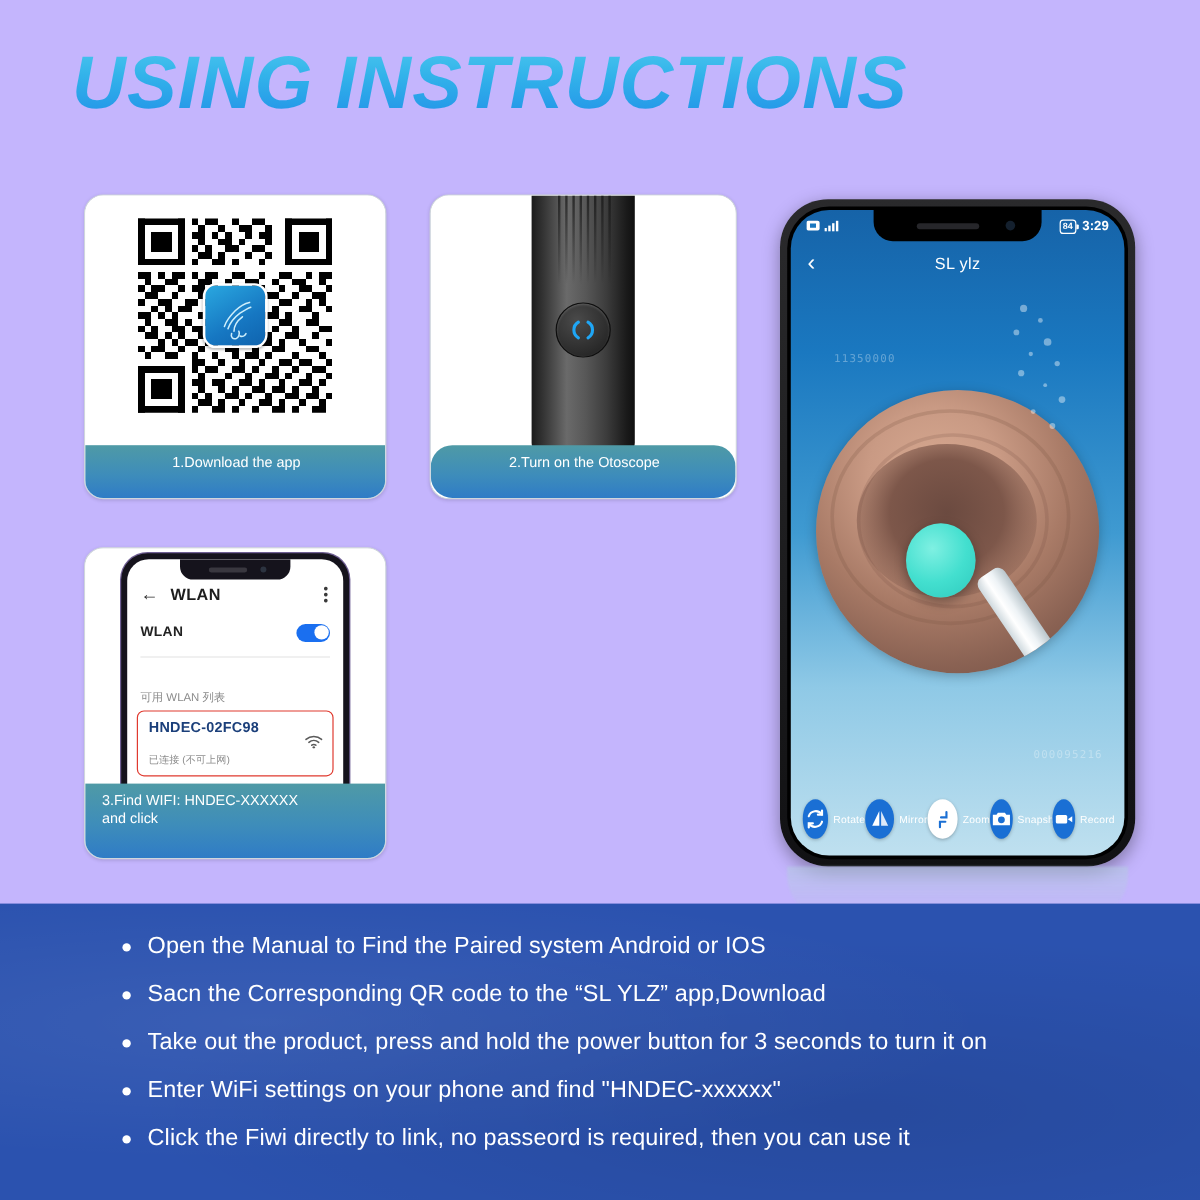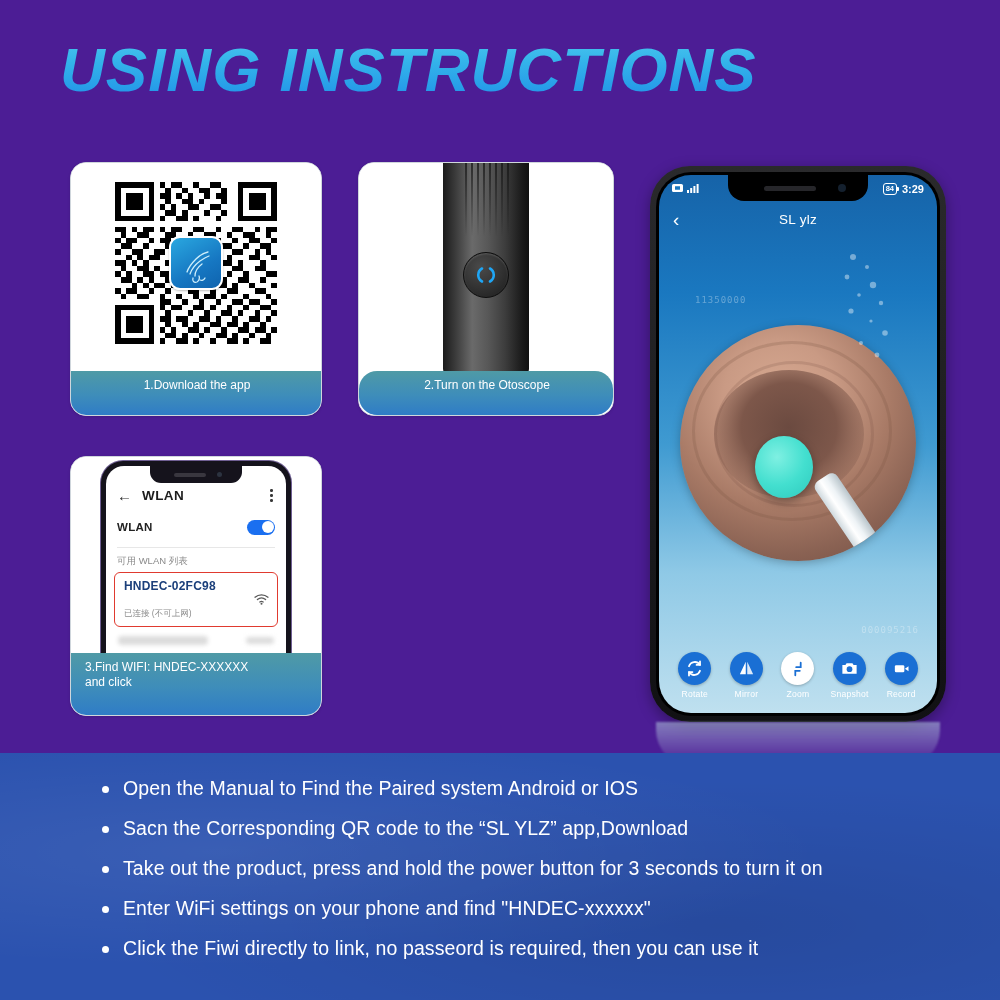--- a/index.html
+++ b/index.html
@@ -2,21 +2,21 @@
 <html><head>
 <meta charset="utf-8">
 <style>
   * { box-sizing: border-box; margin: 0; padding: 0; }
   html, body {
     width: 1000px; height: 1000px;
     background: #ffffff;
     font-family: "Liberation Sans", sans-serif;
     overflow: hidden;
   }
-  .page { position: relative; width: 1000px; height: 888px; background:#4c1d95; }
+  .page { position: relative; width: 1000px; height: 888px; background:#c4b5fd; }
 
   
   .title {
     position: absolute; left: 60px; top: 34px;
     font-size: 62px; font-weight: 800; font-style: italic;
     letter-spacing: 1px;
     background: linear-gradient(180deg, #4ec9ef 0%, #33b3ea 40%, #1f8ee8 100%);
     -webkit-background-clip: text; background-clip: text;
     color: transparent; -webkit-text-fill-color: transparent;
     white-space: nowrap;
@@ -116,21 +116,21 @@
     margin-top: 11px; padding: 0 11px; height: 26px;
     display:flex; align-items:center;
   }
   .wlan-row .lbl { font-size: 11.5px; font-weight:700; color:#222; letter-spacing:.3px; }
   .toggle {
     margin-left:auto; width: 28px; height: 15px; border-radius: 9px;
     background:#1a6ff0; position:relative;
   }
   .toggle::after { content:""; position:absolute; right:1.5px; top:1.5px; width:12px; height:12px; border-radius:50%; background:#fff; }
   .wlan-sep { height: 1px; background:#e7e7e7; margin: 7px 11px 0 11px; }
-  .wlan-sectionlbl { padding: 7px 11px 4px 11px; font-size: 9.5px; color:#8a8a8a; }
+  .wlan-sectionlbl { padding: 7px 11px 4px 11px; font-size: 9.5px; color:#8a8a8a;margin-top:20px; }
   .wlan-highlight {
     margin: 0 8px; padding: 6px 8px 6px 9px;
     border: 1.6px solid #e03a2f; border-radius: 6px;
     display:flex; align-items:center;
   }
   .wlan-ssid { font-size: 12px; font-weight: 700; color:#1b3f7a; letter-spacing:.2px; }
   .wlan-sub { font-size: 8.5px; color:#8d8d8d; margin-top: 15px; }
   .wifi-ico { margin-left:auto; color:#555; }
   .blur-row { margin: 9px 12px 0 12px; }
   .blur-row .b1 { height:9px; width:58%; border-radius:4px; background:#dcdcdc; filter: blur(2.2px); }
@@ -239,21 +239,21 @@
     position:absolute; color: rgba(255,255,255,.32); font-size: 9px;
     letter-spacing: 1px; font-family: "DejaVu Sans Mono", monospace; z-index: 4;
   }
   .wm-top { left: 36px; top: 120px; }
   .wm-bot { right: 18px; bottom: 78px; }
 
   .toolbar {
     position:absolute; left:0; right:0; bottom: 14px; z-index: 6;
     display:flex; justify-content: space-around; align-items:flex-end; padding: 0 10px;
   }
-  .tool { display:flex; flex-direction:column; align-items:center; gap:4px; width: 52px; text-align: center; }
+  .tool { display:flex; flex-direction:row; align-items:center; gap:4px; width: 52px; text-align: center; }
   .tool .bubble {
     width: 33px; height: 33px; border-radius: 50%;
     background: #1a6fd4; display:flex; align-items:center; justify-content:center;
     box-shadow: 0 1px 3px rgba(0,0,0,.25);
   }
   .tool .bubble.light { background: #ffffff; }
   .tool .lbl { font-size: 8.6px; color:#fff; letter-spacing:.2px; }
 
   .reflection {
     position:absolute; left: 656px; top: 722px; width: 284px; height: 44px;

